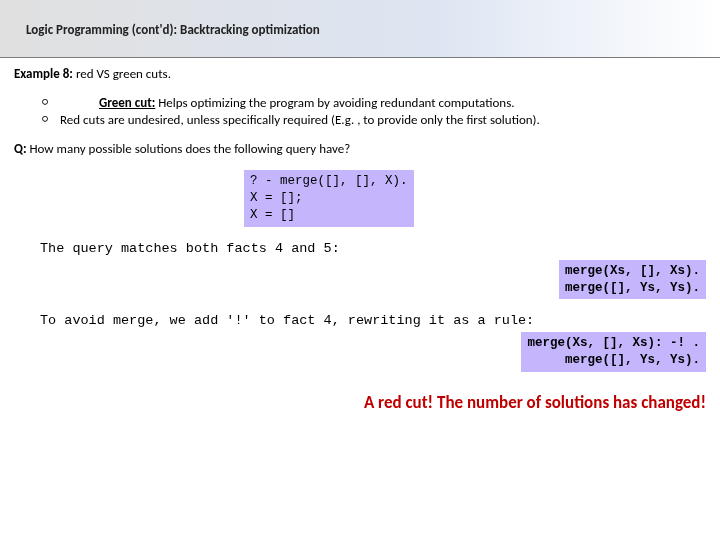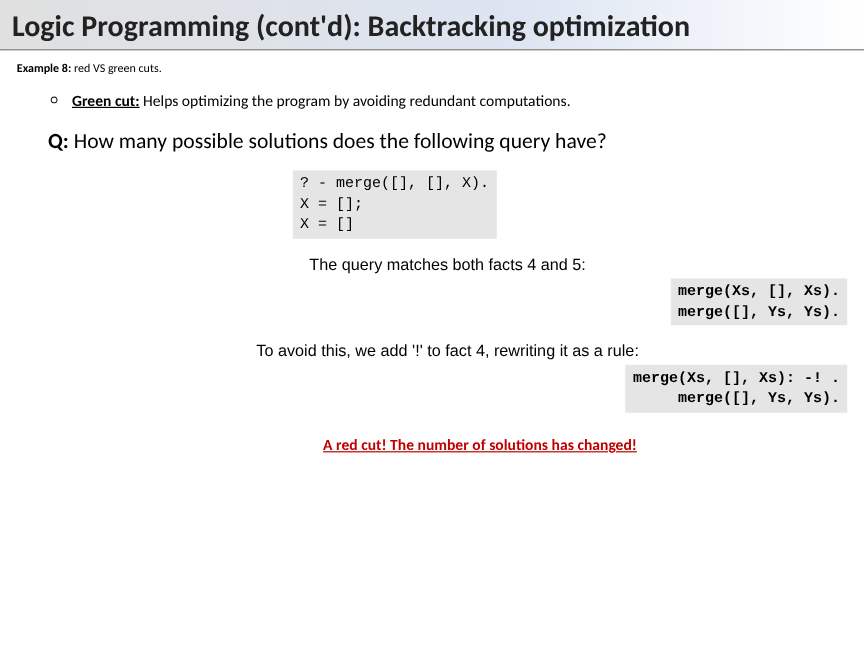--- a/index.html
+++ b/index.html
@@ -12,30 +12,30 @@
     color: #000;
     font-size: 13px;
     overflow: hidden;
   }
   .title-bar {
     background: linear-gradient(to right, #e0e0e0 0%, #dde5f2 60%, #fff 100%);
     padding: 6px 10px 4px;
     border-bottom: 1px solid #7a7a7a;
   }
   .title-bar h1 {
-    margin: 0;
-    font-size: 25px;
+    margin: 16px;
+    font-size: 13px;
     font-weight: bold;
     color: #222;
   }
   .content {
     padding: 8px 14px;
   }
   .example-line {
-    font-size: 10px;
+    font-size: 13px;
     margin-bottom: 14px;
   }
   .example-label { font-weight: bold; }
   ul.bullets {
     list-style: none;
     padding: 0 0 0 28px;
     margin: 0 0 14px 0;
   }
   ul.bullets li {
     position: relative;
@@ -44,83 +44,85 @@
     font-size: 13px;
   }
   ul.bullets li::before {
     content: "○";
     position: absolute;
     left: 0;
     top: 0;
     font-size: 11px;
     color: #000;
   }
-  .b-label { font-weight: bold; text-decoration: underline; }
-  .q-line { font-size: 18px; margin-bottom: 14px; margin-left: 26px; }
+  .b-label { font-weight: bold; text-decoration: underline; margin-left: 39px; }
+  .q-line { font-size: 13px; margin-bottom: 14px; }
   .q-label { font-weight: bold; }
   .code-block {
     font-family: "Courier New", monospace;
     font-size: 12.5px;
-    background: #e5e5e5;
+    background: #c4b5fd;
     display: inline-block;
     padding: 3px 6px;
     line-height: 1.35;
     white-space: pre;
     margin-bottom: 14px;
   }
   .center-wrap { text-align: left; padding-left: 230px; }
   .center-wrap2 { text-align: right; padding-left: 250px; }
-  .para { font-size: 13.5px; font-family: Liberation Sans, sans-serif; margin: 0 0 4px 26px; text-align: center; }
+  .para { font-size: 13.5px; font-family: Liberation Mono, monospace; margin: 0 0 4px 26px; }
   .red-note {
     color: #c00000;
     font-weight: bold;
-    font-size: 13px;
-    text-align: center;
+    font-size: 17px;
+    text-align: right;
     margin-top: 6px;
     padding-left: 80px;
-    text-decoration: underline;
   }
   .mono-bold { font-weight: bold; }
 </style>
 </head>
 <body>
 
 <div class="title-bar">
   <h1>Logic Programming (cont'd):   Backtracking optimization</h1>
 </div>
 
 <div class="content">
 
   <div class="example-line">
     <span class="example-label">Example 8:</span><span> red VS green cuts.</span>
   </div>
 
   <ul class="bullets">
     <li>
       <span class="b-label">Green cut:</span><span> Helps optimizing the program by avoiding redundant computations.</span>
     </li>
+    <li>
+      <span>Red cuts are undesired, unless specifically required (E.g. , to provide only the first solution).</span>
+    </li>
   </ul>
 
   <div class="q-line">
     <span class="q-label">Q:</span><span> How many possible solutions does the following query have?</span>
   </div>
 
   <div class="center-wrap">
     <div class="code-block">? - merge([], [], X).
 X = [];
 X = []</div>
   </div>
 
   <div class="para">The query matches both facts 4 and 5:</div>
   <div class="center-wrap2">
     <div class="code-block mono-bold">merge(Xs, [], Xs).
 merge([], Ys, Ys).</div>
   </div>
 
-  <div class="para">To avoid this, we add '!' to fact 4, rewriting it as a rule:</div>
+  <div class="para">To avoid merge, we add '!' to fact 4, rewriting it as a rule:</div>
   <div class="center-wrap2">
     <div class="code-block mono-bold">merge(Xs, [], Xs): -! .
 merge([], Ys, Ys).</div>
   </div>
 
   <div class="red-note">A red cut! The number of solutions has changed!</div>
 
 </div>
 
 </body></html>

